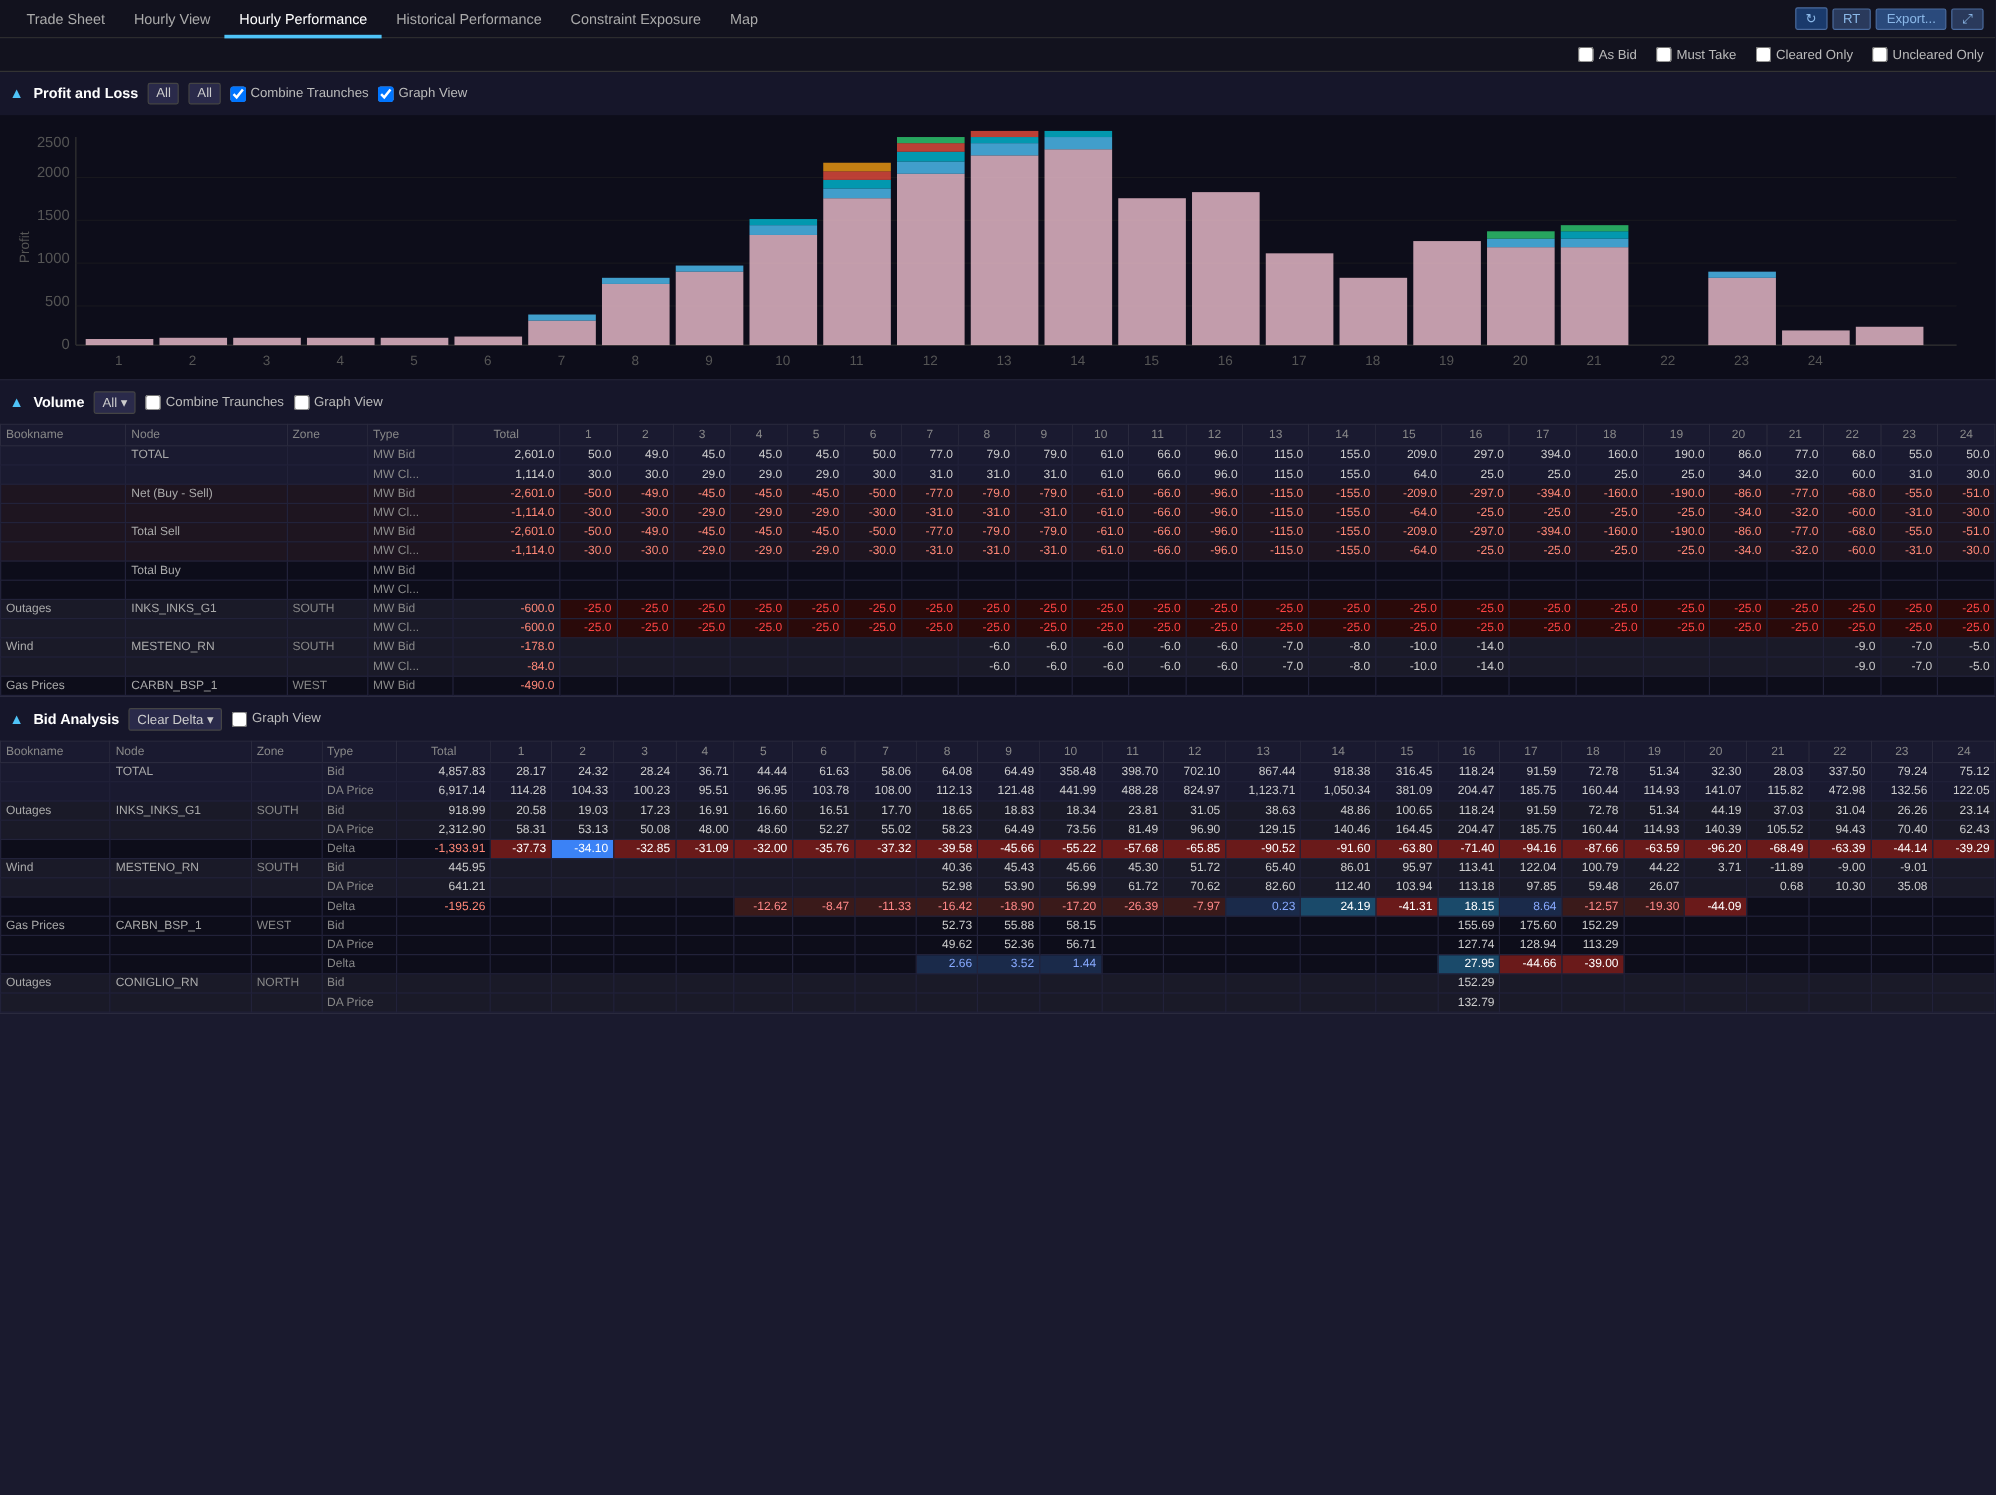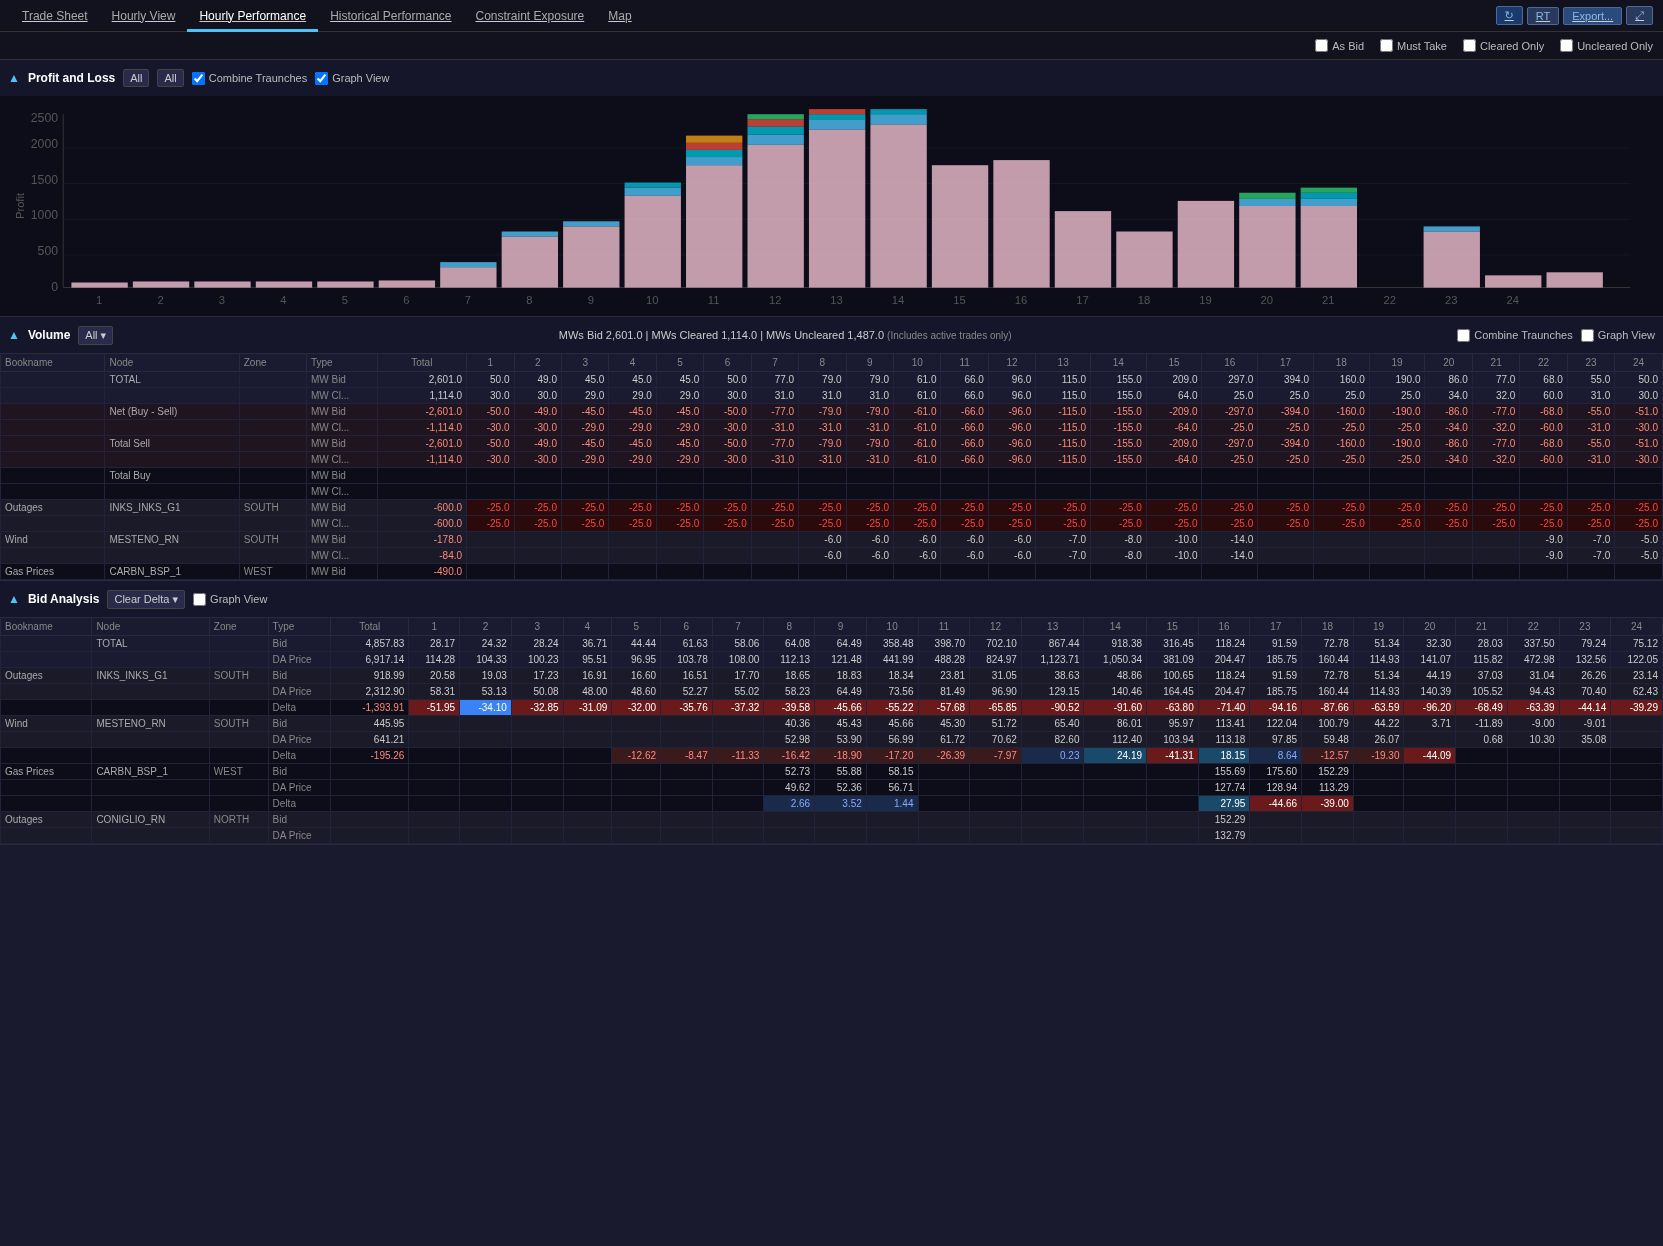--- a/index.html
+++ b/index.html
@@ -12,21 +12,20 @@
     }
 
     
     .top-nav {
       background: #12121e;
       display: flex;
       align-items: center;
       padding: 0 10px;
       height: 32px;
       border-bottom: 1px solid #333;
-      text-decoration: underline;
     }
     .top-nav .nav-item {
       padding: 0 12px;
       height: 32px;
       line-height: 32px;
       color: #aaa;
       cursor: pointer;
       font-size: 12px;
     }
     .top-nav .nav-item.active {
@@ -358,24 +357,20 @@
       <text x="12" y="100" fill="#555" font-size="11" transform="rotate(-90,12,100)" text-anchor="middle">Profit</text>
     </svg>
   </div>
 </div>
 
 <div class="section">
   <div class="volume-header">
     <span class="section-collapse">▲</span>
     <span class="section-title">Volume</span>
     <button class="dropdown-btn">All ▾</button>
-    <div class="section-center-info">
-      <span>MWs Bid 2,601.0 | MWs Cleared 1,114.0 | MWs Uncleared 1,487.0</span>
-      <span style="color:#888; font-size:10px;">(Includes active trades only)</span>
-    </div>
     <div class="section-right">
       <label class="toggle-label">
         <input type="checkbox" style=""> 
           <span>Combine Traunches</span>
       </label>
       <label class="toggle-label">
         <input type="checkbox" style=""> 
           <span>Graph View</span>
       </label>
     </div>
@@ -997,21 +992,21 @@
             <td style="">94.43</td>
             <td style="">70.40</td>
             <td style="">62.43</td>
     </tr>
           <tr style="background: rgb(13, 13, 26);">
       <td class="left" style="color:#aaa"></td>
       <td class="left" style="color:#aaa"></td>
       <td class="left" style="color:#888"></td>
       <td class="left" style="color:#888">Delta</td>
       <td style="color:#f87">-1,393.91</td>
-      <td style="color:#fff;background:#6a1a1a;">-51.95</td>
+      <td style="color:#fff;background:#6a1a1a;">-37.73</td>
             <td style="color:#fff;background:#3b82f6;">-34.10</td>
             <td style="color:#fff;background:#6a1a1a;">-32.85</td>
             <td style="color:#fff;background:#6a1a1a;">-31.09</td>
             <td style="color:#fff;background:#6a1a1a;">-32.00</td>
             <td style="color:#fff;background:#6a1a1a;">-35.76</td>
             <td style="color:#fff;background:#6a1a1a;">-37.32</td>
             <td style="color:#fff;background:#6a1a1a;">-39.58</td>
             <td style="color:#fff;background:#6a1a1a;">-45.66</td>
             <td style="color:#fff;background:#6a1a1a;">-55.22</td>
             <td style="color:#fff;background:#6a1a1a;">-57.68</td>

